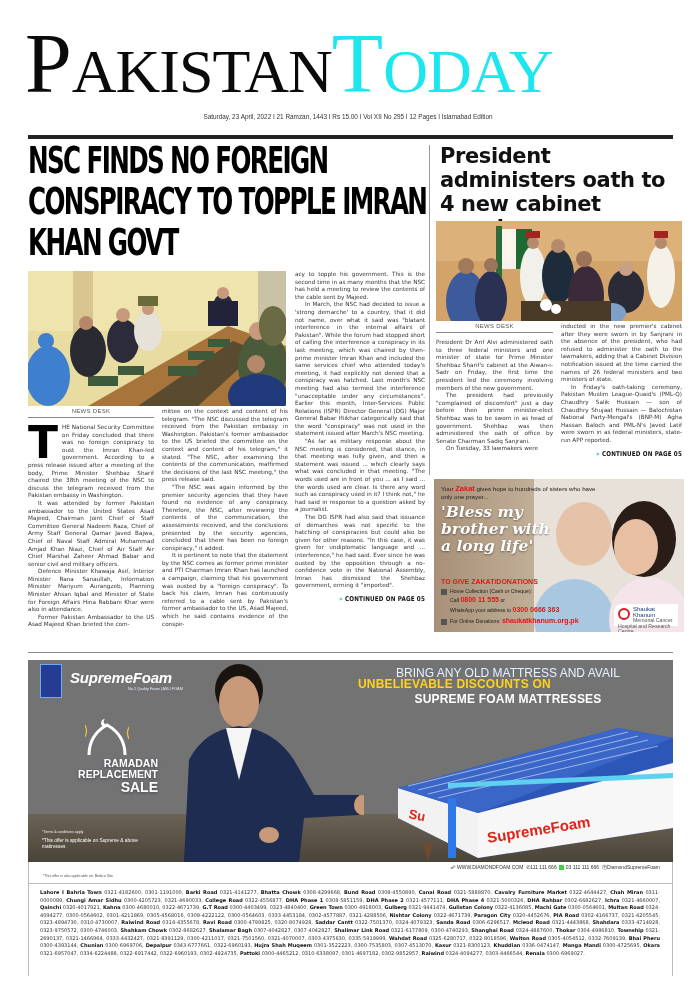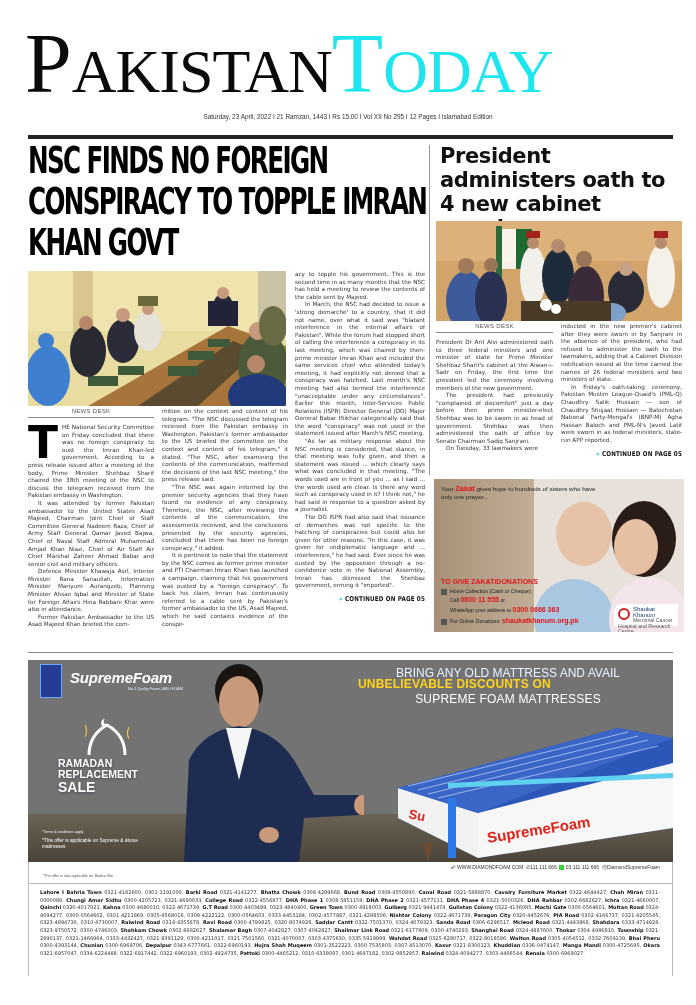--- a/index.html
+++ b/index.html
@@ -57,31 +57,31 @@
   .zk-kids { position: absolute; right: 0; top: 0; width: 150px; height: 153px; }
 
   .hrule { position: absolute; left: 28px; top: 652px; width: 645px; height: 1px; background: #888; }
 
   
   .ad { position: absolute; left: 28px; top: 660px; width: 645px; height: 202px; background: #737373; overflow: hidden; }
   .ad .floor { position: absolute; left: 0; top: 154px; width: 645px; height: 48px; background: linear-gradient(180deg, #6b6355, #4a4337); }
   .ad .badge { position: absolute; left: 12px; top: 4px; width: 22px; height: 34px; background: #243d93; border: 1px solid #6fa9ff; }
   .ad .brand { position: absolute; left: 42px; top: 9px; font-style: italic; font-weight: bold; color: #fff; font-size: 15px; letter-spacing: -0.2px; }
   .ad .tagline { position: absolute; left: 100px; top: 27px; font-size: 3.8px; color: #e6efff; }
-  .ad .ramadan { position: absolute; left: 30px; top: 98px; width: 100px; text-align: left; color: #fff; font-weight: bold; line-height: 11px; text-shadow: 0 1px 3px rgba(0,0,40,0.4); }
+  .ad .ramadan { position: absolute; left: 30px; top: 98px; width: 100px; text-align: right; color: #fff; font-weight: bold; line-height: 11px; text-shadow: 0 1px 3px rgba(0,0,40,0.4); }
   .ad .ramadan .r1 { font-size: 10.5px; }
   .ad .ramadan .r2 { font-size: 10.5px; }
   .ad .ramadan .r3 { font-size: 14px; line-height: 15px; }
   .ad .dome { position: absolute; left: 57px; top: 55px; width: 44px; height: 42px; }
   .ad .terms { position: absolute; left: 14px; top: 170px; font-size: 3.6px; color: #f0f0f0; }
   .ad .offer { position: absolute; left: 14px; top: 178px; font-size: 4.8px; color: #fff; line-height: 6px; width: 100px; }
   .ad .man { position: absolute; left: 136px; top: 0; width: 200px; height: 202px; }
   .ad .bring { position: absolute; left: 330px; top: 6px; width: 300px; text-align: center; color: #e8f2ff; font-size: 12px; }
   .ad .unbel { position: absolute; left: 330px; top: 17px; width: 300px; text-align: left; color: #ffd21c; font-weight: bold; font-size: 12px; letter-spacing: 0.2px; }
-  .ad .sfm { position: absolute; left: 330px; top: 32px; width: 300px; text-align: center; color: #fff; font-weight: normal; font-size: 12px; letter-spacing: 0.2px; }
+  .ad .sfm { position: absolute; left: 330px; top: 32px; width: 300px; text-align: center; color: #fff; font-weight: bold; font-size: 12px; letter-spacing: 0.2px; }
   .ad .mattress { position: absolute; left: 360px; top: 58px; width: 285px; height: 144px; }
   .ad-foot { position: absolute; left: 28px; top: 862px; width: 645px; height: 22px; border-left: 1px solid #bbb; border-right: 1px solid #bbb; border-bottom: 1px solid #bbb; }
   .ad-foot .also { position: absolute; left: 14px; top: 12px; font-size: 3.6px; color: #555; }
   .ad-foot .contact { position: absolute; right: 12px; top: 2px; font-size: 5px; color: #333; white-space: nowrap; }
   .ad-foot .wa { display: inline-block; width: 5px; height: 5px; background: #3bd43b; vertical-align: middle; }
 
   .branches { position: absolute; left: 40px; top: 889px; width: 620px; font-size: 5px; line-height: 7.6px; color: #333; text-align: justify; font-family: "DejaVu Sans", sans-serif; }
   .branches b { color: #111; }
   .branch-box { position: absolute; left: 28px; top: 884px; width: 645px; height: 92px; border-left: 1px solid #bbb; border-right: 1px solid #bbb; }
 </style>
@@ -215,20 +215,21 @@
 <div class="zakat">
   <svg class="zk-kids" viewBox="0 0 150 153">
     <rect width="150" height="153" fill="#e7e1d9"></rect>
     <ellipse cx="50" cy="55" rx="28" ry="32" fill="#e6c3a8"></ellipse>
     <ellipse cx="40" cy="140" rx="40" ry="40" fill="#a9c7e0"></ellipse>
     <ellipse cx="110" cy="60" rx="32" ry="38" fill="#2a1d18"></ellipse>
     <ellipse cx="102" cy="68" rx="22" ry="28" fill="#e7bfa3"></ellipse>
     <ellipse cx="115" cy="140" rx="40" ry="42" fill="#f3e5e9"></ellipse>
   </svg>
   <div class="t1"><span>Your </span><b>Zakat</b><span> gives hope to hundreds of sisters who have only one prayer...</span></div>
+  <div class="quote">'Bless my brother with a long life'</div>
   <div class="give">TO GIVE ZAKAT/DONATIONS</div>
   <div class="line" style="top:109px"><span class="ico"></span><span>Home Collection (Cash or Cheque):</span></div>
   <div class="line" style="top:117px; left:16px"><span>Call </span><span class="red">0800 11 555</span><span> or</span></div>
   <div class="line" style="top:127px; left:16px"><span>WhatsApp your address to </span><span class="red">0300 0666 363</span></div>
   <div class="line" style="top:138px"><span class="ico"></span><span>For Online Donations: </span><span class="red">shaukatkhanum.org.pk</span></div>
   <div class="shk">
     <span class="lg"></span>
     <div class="nm">Shaukat Khanum</div>
     <div>Memorial Cancer Hospital and Research Centre</div>
   </div>

